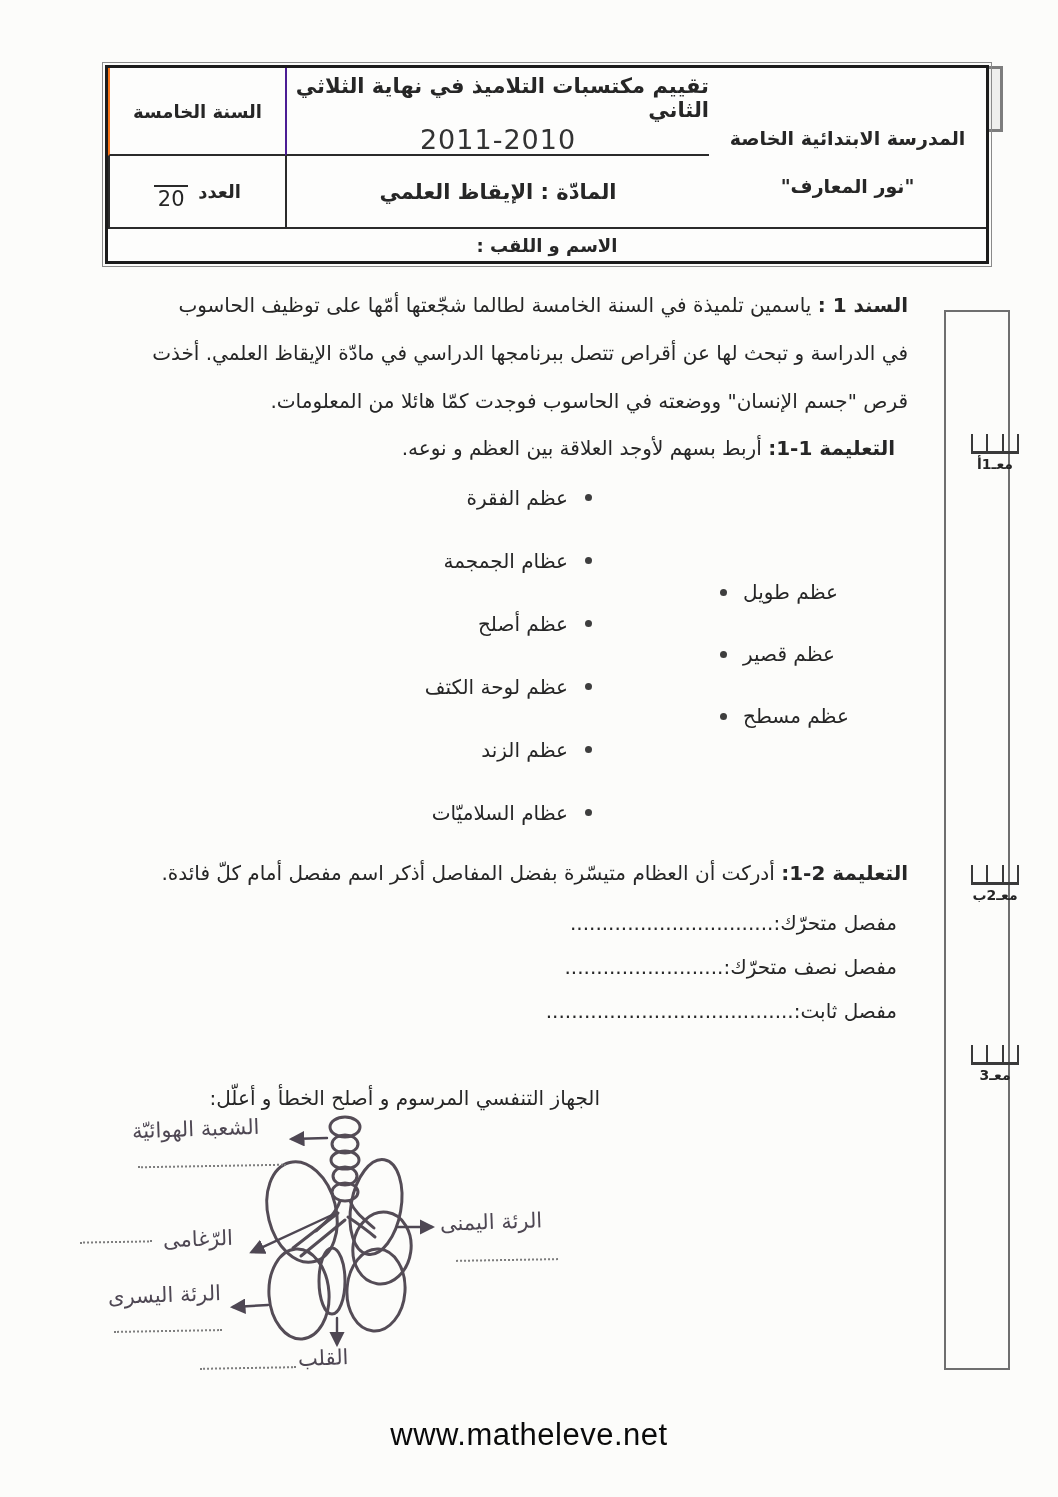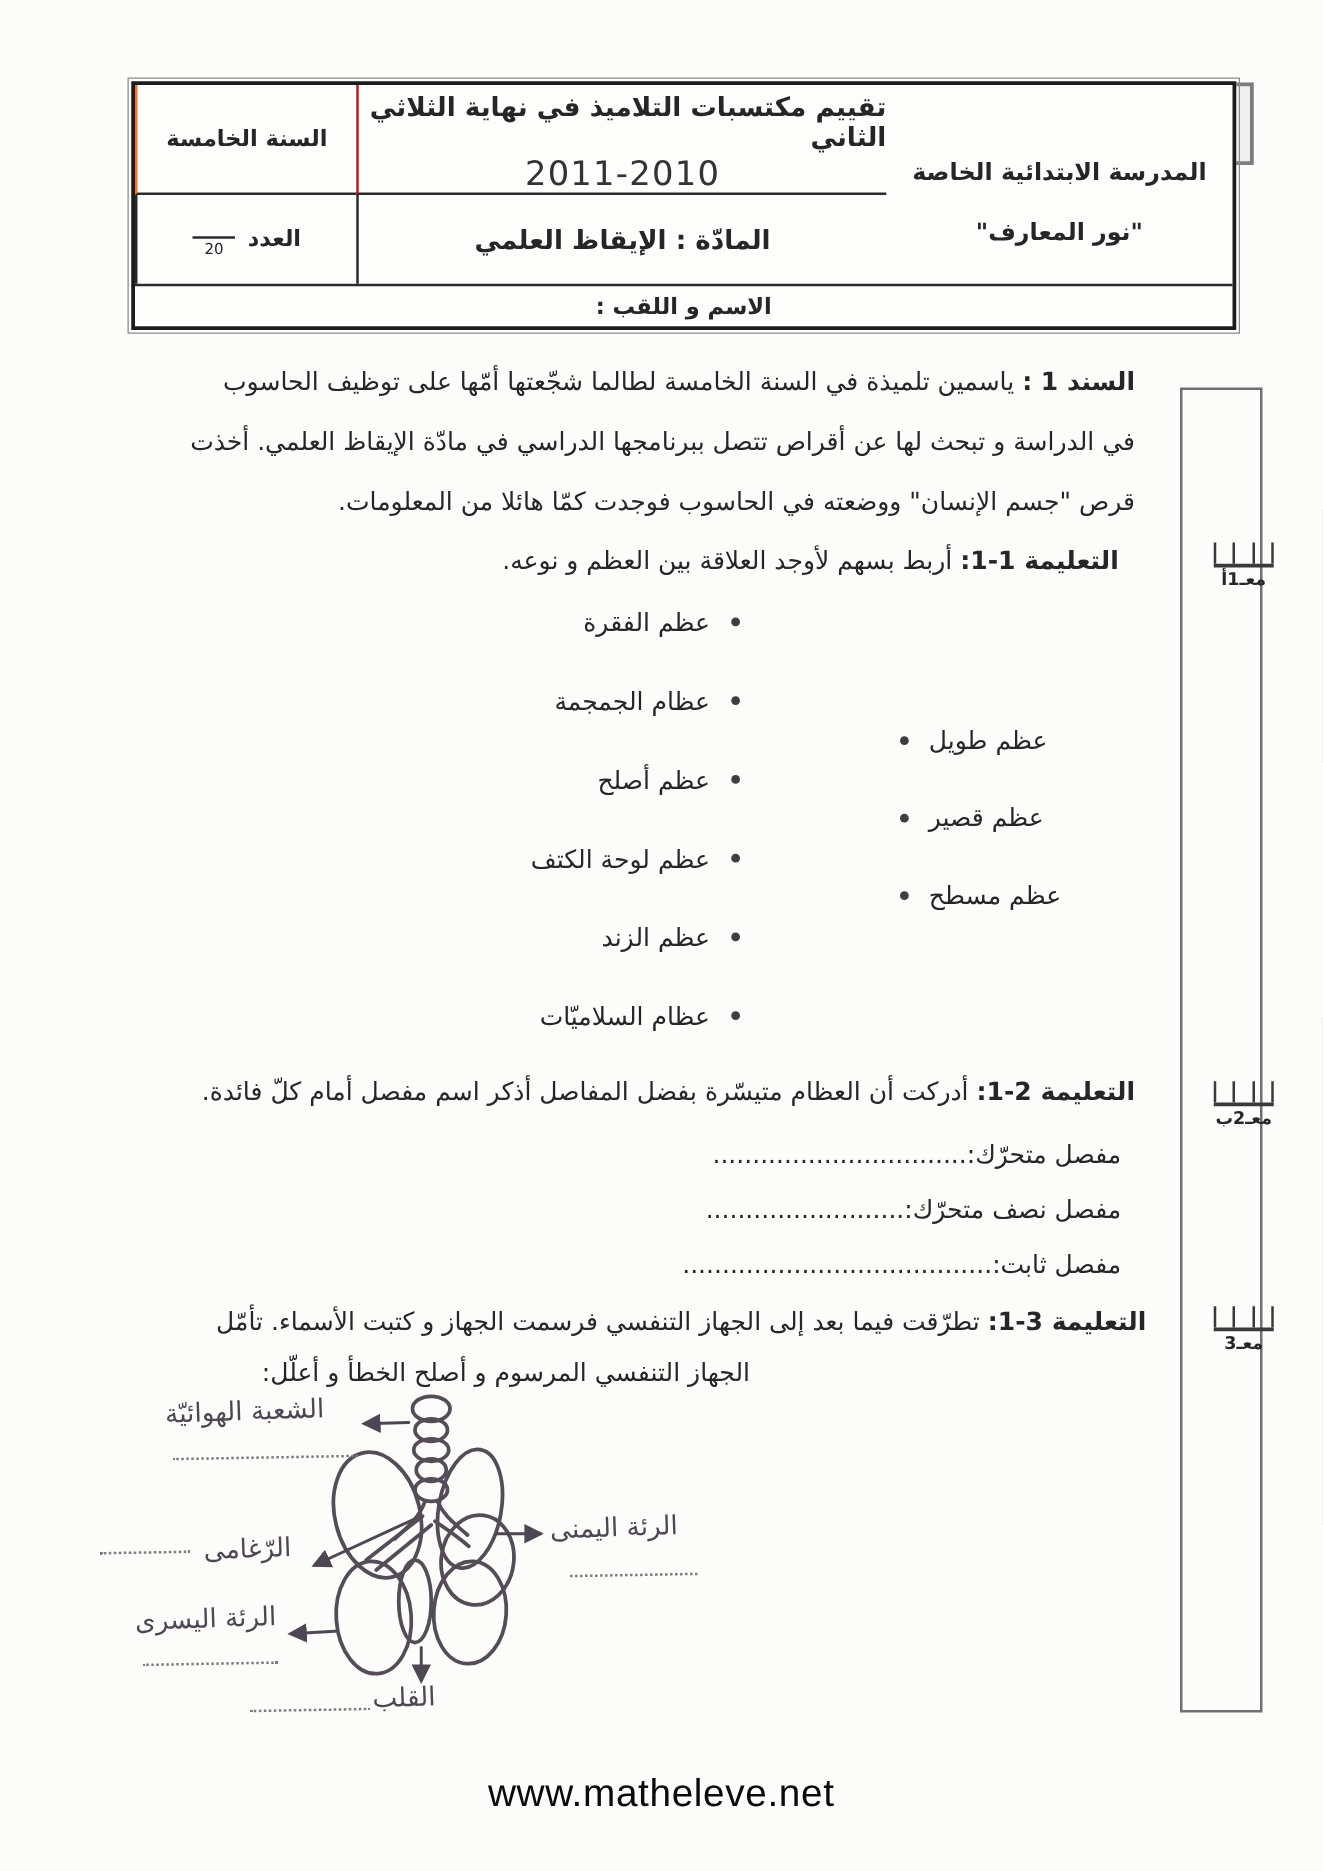--- a/index.html
+++ b/index.html
@@ -19,33 +19,33 @@
     border:3px solid #1c1c1c; outline:1px solid #8a8a8a; outline-offset:2px;
     background:#fdfdfc; display:grid;
     grid-template-columns:177px 424px 1fr;
     grid-template-rows:88px 71px 34px;
   }
   .hdr .cell { display:flex; align-items:center; justify-content:center; direction:rtl; }
   .cell-grade { grid-column:1; grid-row:1; border-left:2px solid #f97316; border-bottom:2px solid #2b2b2b;
     font-weight:bold; font-size:18px; }
   .cell-score { grid-column:1; grid-row:2; border-left:2px solid #2b2b2b;
     font-weight:bold; font-size:18px; gap:10px; }
-  .cell-title { grid-column:2; grid-row:1; border-left:2px solid #b91c1c; border-bottom:2px solid #2b2b2b;
+  .cell-title { grid-column:2; grid-row:1; border-left:2px solid #4c1d95; border-bottom:2px solid #2b2b2b;
     flex-direction:column; gap:2px; padding-top:6px; }
   .cell-subject { grid-column:2; grid-row:2; border-left:2px solid #2b2b2b;
     font-weight:bold; font-size:21px; }
   .cell-school { grid-column:3; grid-row:1 / 3; flex-direction:column; gap:26px;
     font-weight:bold; font-size:19px;margin-top:29px; }
   .cell-name { grid-column:1 / 4; grid-row:3; border-top:2px solid #2b2b2b;
     justify-content:flex-start; font-weight:bold; font-size:18px; }
   .eval-title { font-weight:bold; font-size:21px; }
   .school-year { direction:ltr; font-size:27px; letter-spacing:1px; color:#333; }
   .frac { display:inline-flex; flex-direction:column; align-items:center; line-height:1; }
   .frac .num { width:34px; height:11px; border-bottom:2px solid #2b2b2b; }
-  .frac .den { font-size:12px; font-weight:normal; margin-top:2px; }
+  .frac .den { font-size:21px; font-weight:normal; margin-top:2px; }
 
   
   .margin-col { position:absolute; left:944px; top:310px; width:62px; height:1056px;
     border:2px solid #6f6f6f; }
   .mark { position:absolute; left:5px; width:48px;margin-left:20px; }
   .comb { height:17px; border-bottom:3px solid #3a3a3a; display:flex; }
   .comb span { flex:1; border-left:2.5px solid #3a3a3a; }
   .comb span:last-child { border-right:2.5px solid #3a3a3a; }
   .mark-label { direction:rtl; text-align:center; font-size:14px; font-weight:bold; margin-top:2px; white-space:nowrap; }
 
@@ -182,24 +182,20 @@
   </ul>
 
   <div class="tline" style="top:858px; right:150px">
     <b>التعليمة 2-1:</b>
     <span>أدركت أن العظام متيسّرة بفضل المفاصل أذكر اسم مفصل أمام كلّ فائدة.</span>
   </div>
   <div class="tline" style="top:908px; right:161px">مفصل متحرّك:................................</div>
   <div class="tline" style="top:952px; right:161px">مفصل نصف متحرّك:.........................</div>
   <div class="tline" style="top:996px; right:161px">مفصل ثابت:.......................................</div>
 
-  <div class="tline" style="top:1042px; right:141px">
-    <b>التعليمة 3-1:</b>
-    <span>تطرّقت فيما بعد إلى الجهاز التنفسي فرسمت الجهاز و كتبت الأسماء. تأمّل</span>
-  </div>
   <div class="tline" style="top:1083px; right:458px">الجهاز التنفسي المرسوم و أصلح الخطأ و أعلّل:</div>
 
   <div class="diagram">
     <svg width="560" height="285" viewBox="0 0 560 285">
       <defs>
         <marker id="ah" viewBox="0 0 10 10" refX="8" refY="5" markerWidth="6.5" markerHeight="6.5" orient="auto-start-reverse">
           <path d="M0,0 L10,5 L0,10 z" fill="#4e4753"></path>
         </marker>
       </defs>
       <g fill="none" stroke="#544c56" stroke-width="3" stroke-linecap="round">

